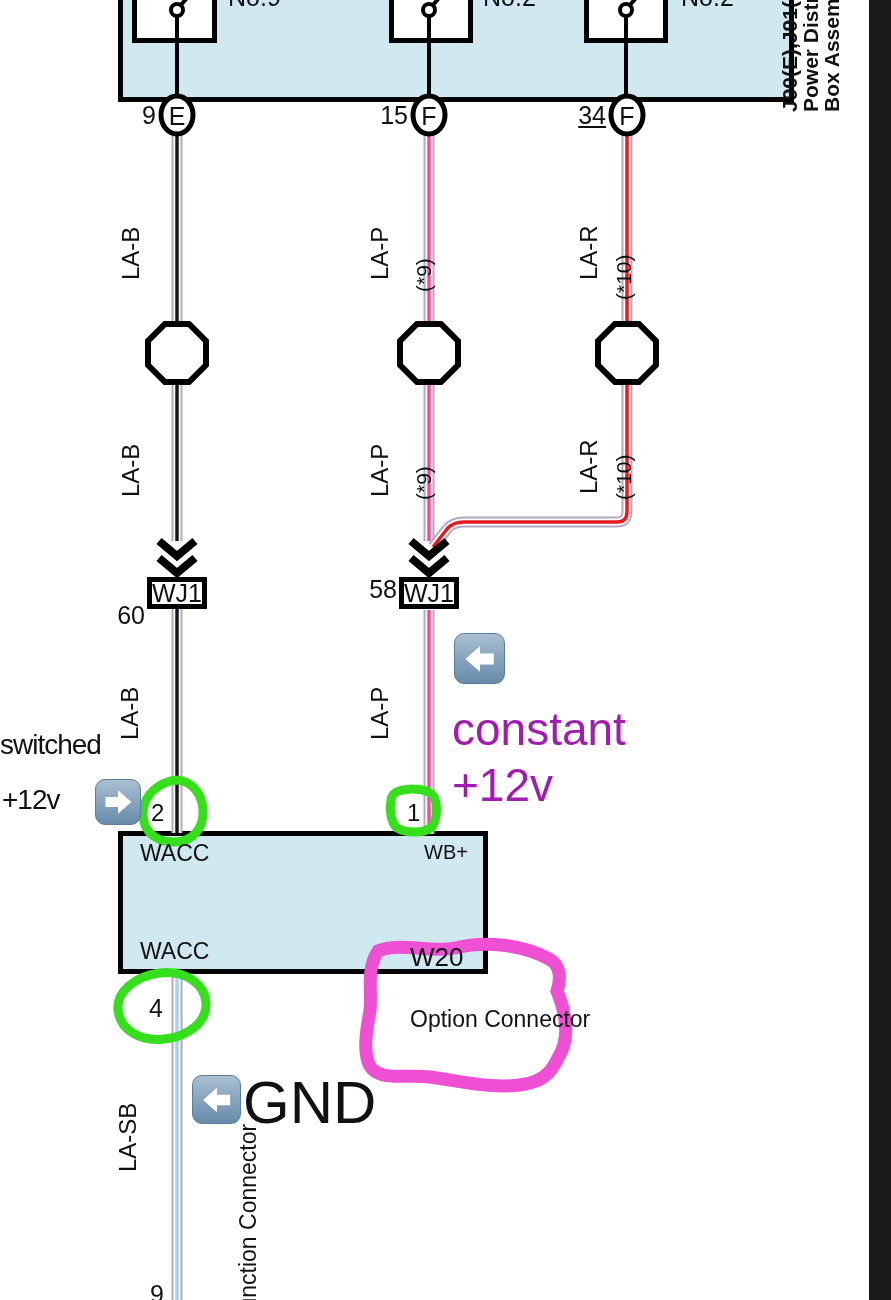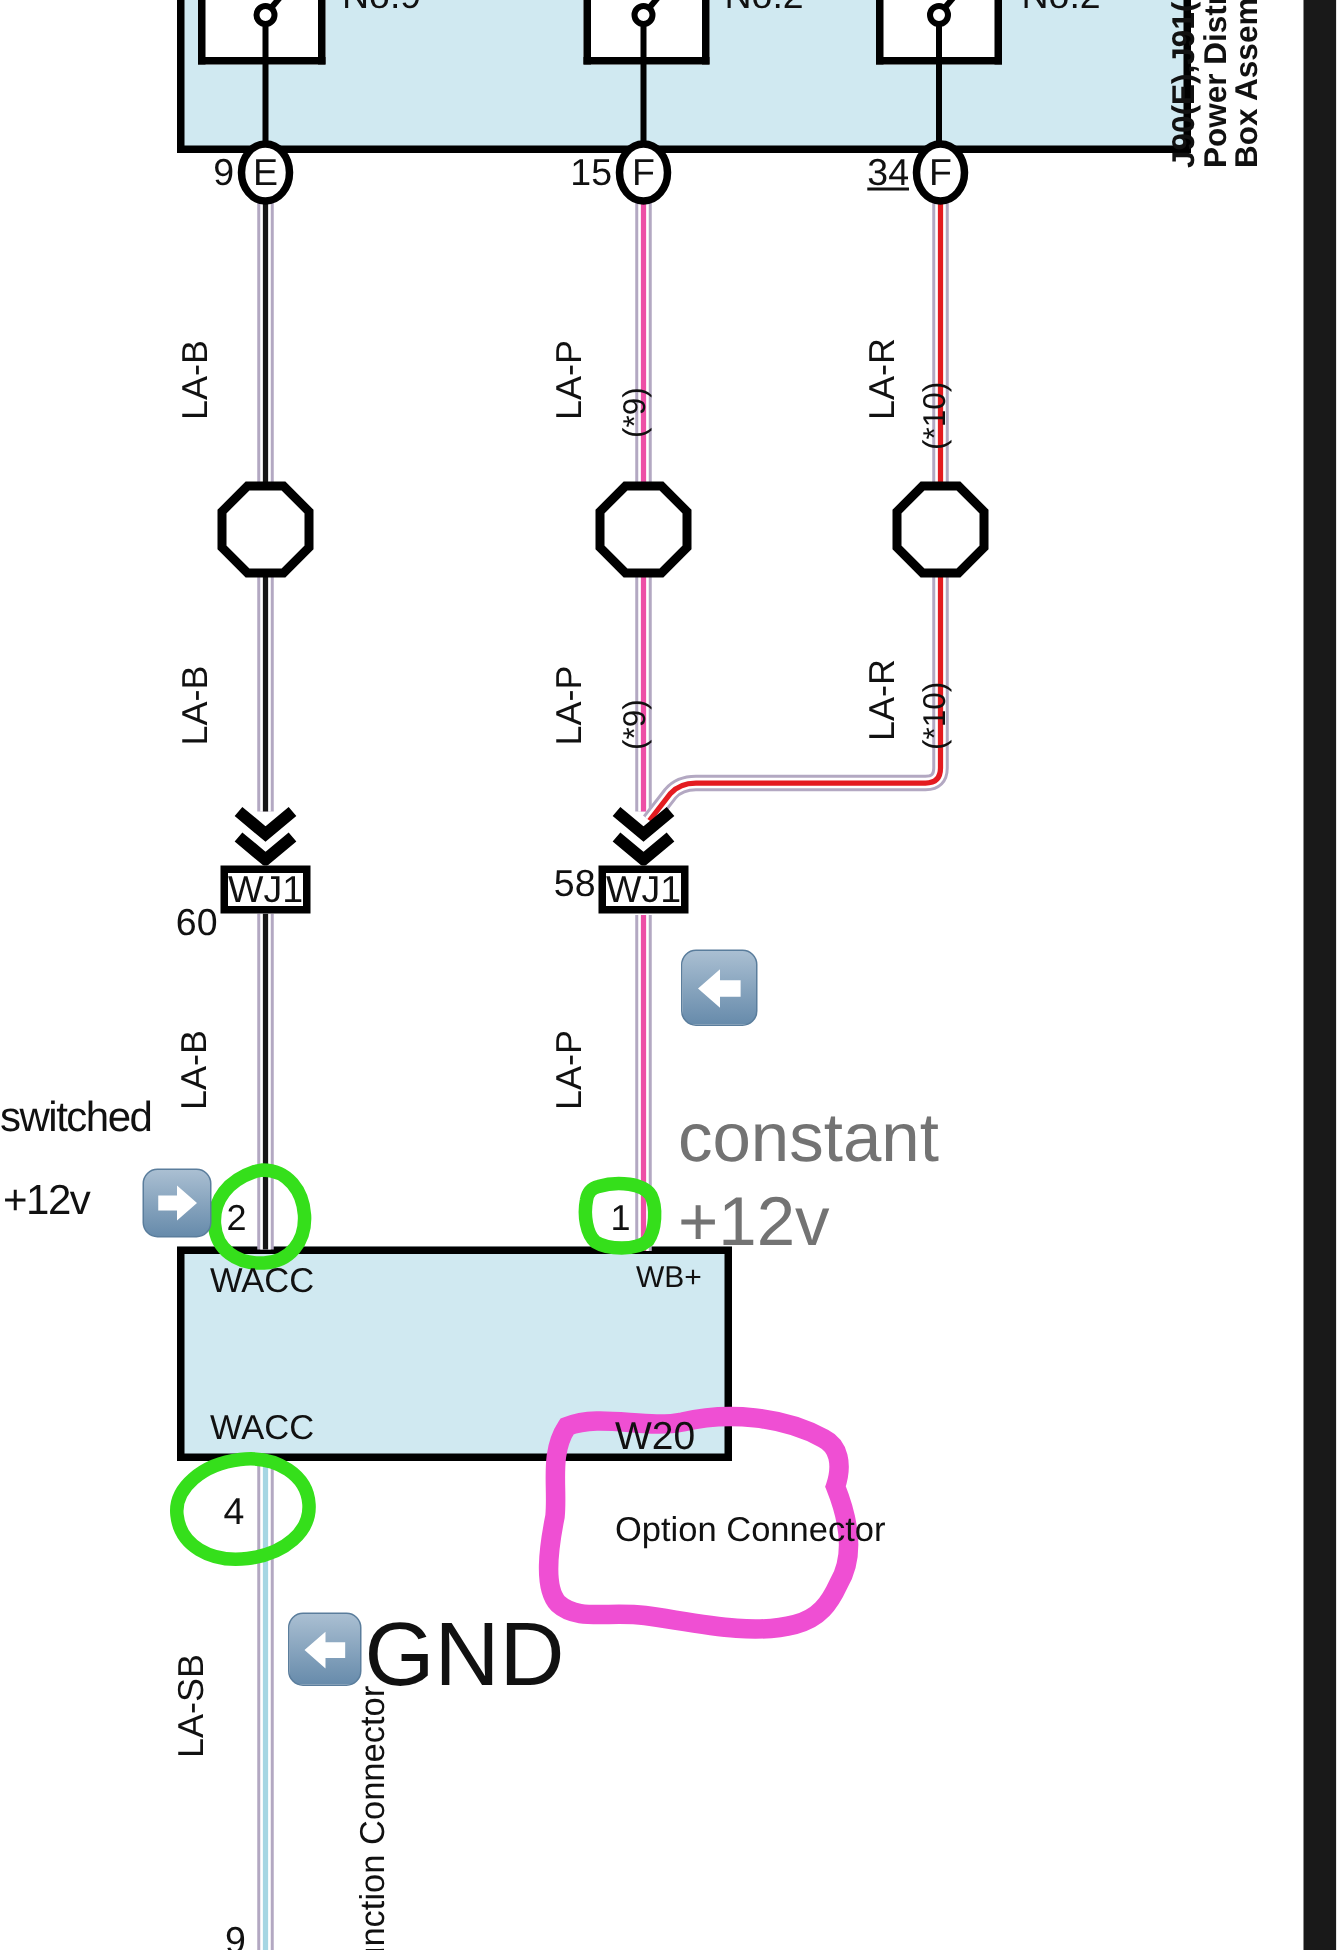--- a/index.html
+++ b/index.html
@@ -13,21 +13,21 @@
   .vlab-side{font-size:21px;line-height:21px;height:21px;font-weight:700;}
   .bluebox{position:absolute;background:#d0e9f1;border:5px solid #000;box-sizing:border-box;}
   .whitebox{position:absolute;background:#fff;border:5px solid #000;box-sizing:border-box;}
   .wj1box{position:absolute;background:#fff;border:5px solid #000;box-sizing:border-box;
           display:flex;align-items:center;justify-content:center;font-size:25px;}
   .pinletter{position:absolute;font-size:25px;transform:translate(-50%,-50%);}
   .num{position:absolute;font-size:25px;line-height:1;text-align:right;}
   .emoji-btn{position:absolute;border-radius:10px;border:1px solid #5a7d9c;box-sizing:border-box;
              background:linear-gradient(180deg,#aabfd2 0%,#8ba7c0 45%,#678bab 100%);
              display:flex;align-items:center;justify-content:center;}
-  .red{color:#737373;margin-top:29px;}
+  .red{color:#a21caf;}
   .big-annot{font-size:46px;line-height:1;}
   .blk-annot{font-size:28px;line-height:1;letter-spacing:-1px;}
   .cutlabel{position:absolute;font-size:25px;line-height:28px;top:-17px;}
   .edge-strip{position:absolute;top:0;right:0;width:22px;height:1300px;background:#191919;}
 </style>
 </head>
 <body>
 
 <div id="stage">
 

